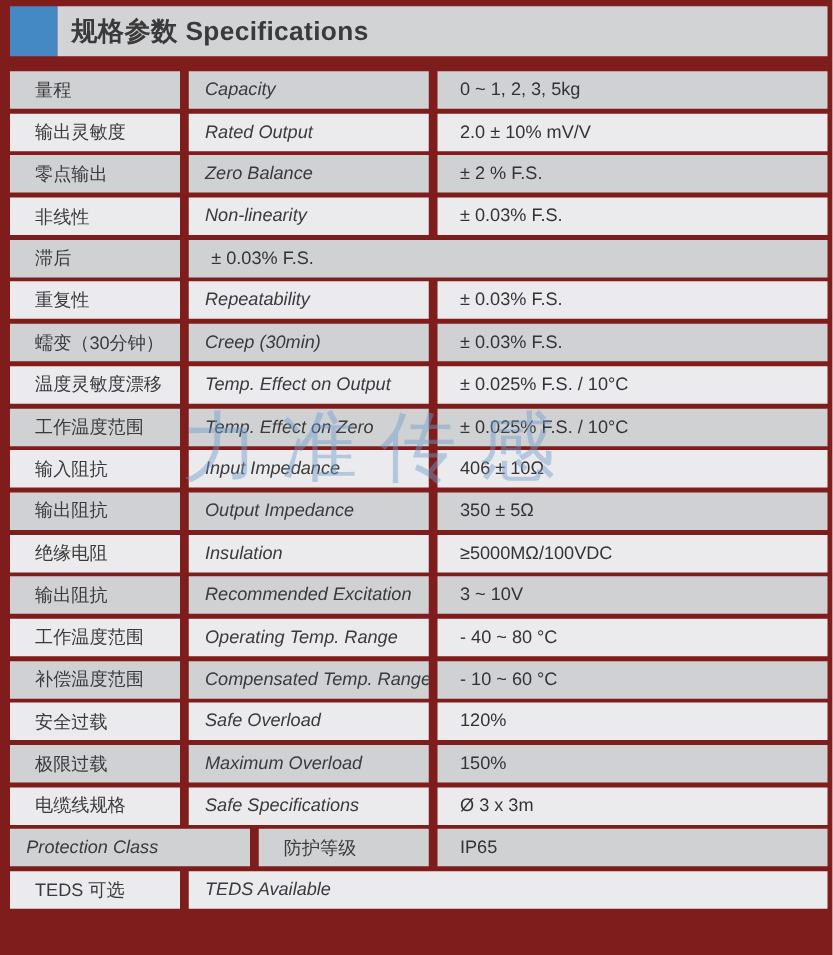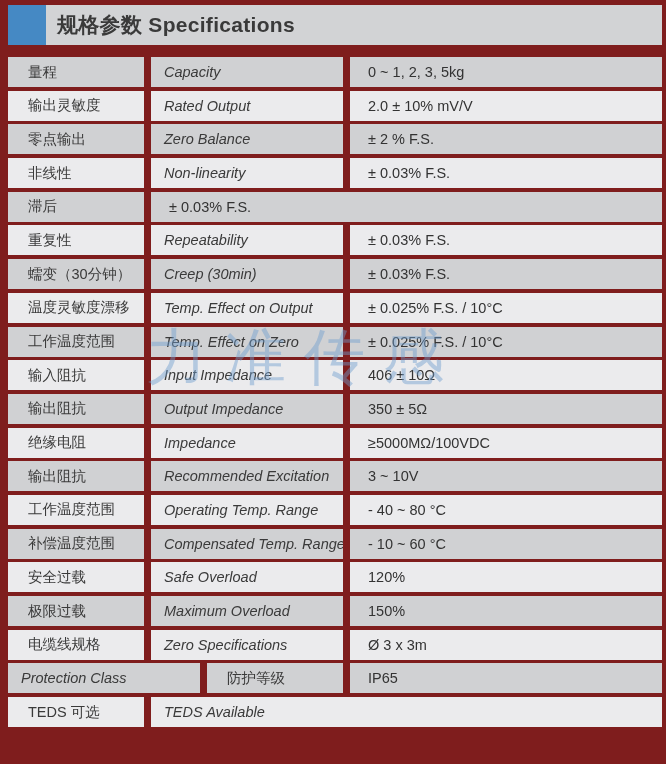--- a/index.html
+++ b/index.html
@@ -165,21 +165,21 @@
   </div>
 
   <div class="row">
     <div class="cell cell-cn">输出阻抗</div>
     <div class="cell cell-en">Output Impedance</div>
     <div class="cell cell-val">350 ± 5Ω</div>
   </div>
 
   <div class="row">
     <div class="cell cell-cn">绝缘电阻</div>
-    <div class="cell cell-en">Impedance</div>
+    <div class="cell cell-en">Insulation</div>
     <div class="cell cell-val">≥5000MΩ/100VDC</div>
   </div>
 
   <div class="row">
     <div class="cell cell-cn">输出阻抗</div>
     <div class="cell cell-en">Recommended Excitation</div>
     <div class="cell cell-val">3 ~ 10V</div>
   </div>
 
   <div class="row">
@@ -201,21 +201,21 @@
   </div>
 
   <div class="row">
     <div class="cell cell-cn">极限过载</div>
     <div class="cell cell-en">Maximum Overload</div>
     <div class="cell cell-val">150%</div>
   </div>
 
   <div class="row">
     <div class="cell cell-cn">电缆线规格</div>
-    <div class="cell cell-en">Zero Specifications</div>
+    <div class="cell cell-en">Safe Specifications</div>
     <div class="cell cell-val">Ø 3 x 3m</div>
   </div>
 
   <div class="row">
     <div class="cell cell-en">Protection Class</div>
     <div class="cell cell-cn">防护等级</div>
     <div class="cell cell-val">IP65</div>
   </div>
 
   <div class="row merged">

